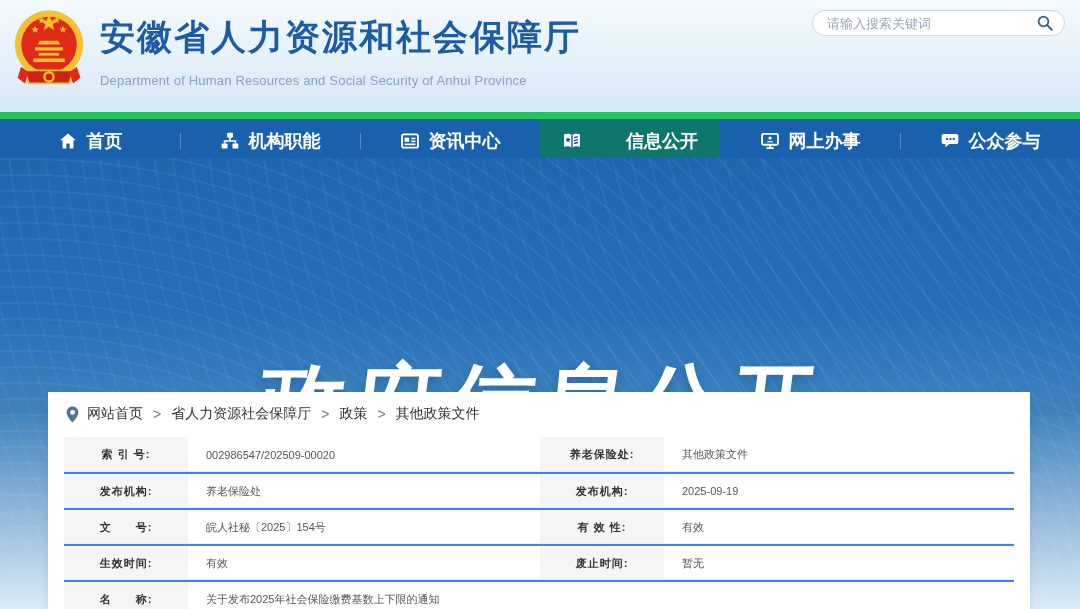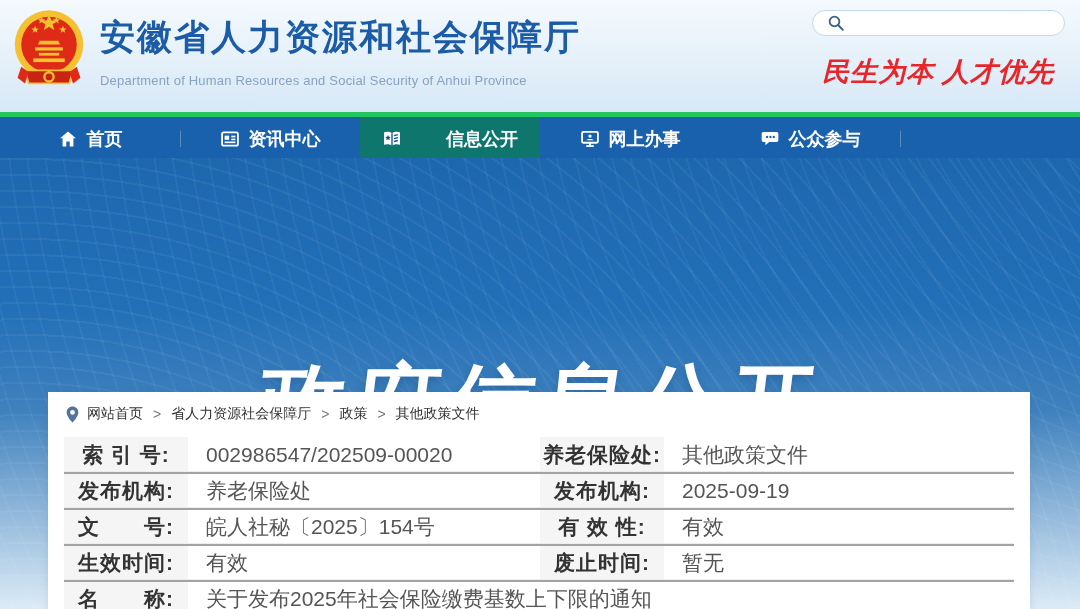--- a/index.html
+++ b/index.html
@@ -37,21 +37,21 @@
   .slogan {
     position:absolute; right:12px; top:54px; width:260px; text-align:center;
     font-family:"Liberation Serif","DejaVu Serif",serif;
     font-style:italic; font-weight:bold; font-size:27px; color:#e8262a;
     letter-spacing:1px; white-space:nowrap;
   }
 
   
   .nav {
     position:absolute; left:0; top:112px; width:1080px; height:46px;
-    background:#1a61ad; border-top:5px solid #22c55e;
+    background:#1a61ad; border-top:7px solid #22c55e;
     display:flex;
   }
   .nav-item {
     width:180px; height:43px; display:flex; align-items:center; justify-content:center;
     gap:9px; color:#fff; font-size:18px; font-weight:bold; cursor:pointer;
     position:relative;
   }
   .nav-item.active { background:#0f766e;gap:44px; }
   .nav-sep { position:absolute; top:14px; width:1px; height:16px; background:rgba(255,255,255,0.28); }
   .nav-icon { width:20px; height:20px; display:block; }
@@ -89,21 +89,21 @@
     padding:13px 18px 9px 18px; font-size:14px; color:#333;
   }
   .pin-icon { width:13px; height:17px; display:block; flex:none; }
   .crumb { cursor:pointer; }
   .crumb-sep { color:#777; margin:0 2px; }
 
   table.info {
     border-collapse:collapse; margin:5px 16px 0 16px; width:950px; table-layout:fixed;
   }
   table.info td {
-    height:36px; font-size:21px; border-bottom:2px solid #a3a3a3;
+    height:36px; font-size:11px; border-bottom:2px solid #3b82f6;
     box-shadow:inset 0 -1px 0 #ededed;
   }
   td.lbl {
     width:124px; background:#f5f5f5; color:#333; font-weight:bold;
     text-align:center; letter-spacing:1px;
   }
   td.val { color:#555; padding-left:18px; }
   td.v1 { width:352px; }
   td.l2 { width:124px; }
 </style>
@@ -134,40 +134,49 @@
       <path d="M70,66 l-8,6 4,12 8,-6 z" fill="#de2a17"></path>
     </svg>
   </a>
 
   <div class="site-titles">
     <div class="site-title">安徽省人力资源和社会保障厅</div>
     <div class="site-subtitle">Department of Human Resources and Social Security of Anhui Province</div>
   </div>
 
   <div class="search-wrap">
+    <input class="search-input" type="text" placeholder="请输入搜索关键词" style="">
     <button class="search-btn">
       <svg width="18" height="18" viewBox="0 0 24 24">
         <circle cx="10" cy="10" r="6.5" fill="none" stroke="#3c6288" stroke-width="2.4"></circle>
         <line x1="15" y1="15" x2="21" y2="21" stroke="#3c6288" stroke-width="2.6" stroke-linecap="round"></line>
       </svg>
     </button>
   </div>
 
-  <div class="slogan">民生为本  人才优先</div>
 </div>
 
 <div class="nav">
   <div class="nav-item">
     <svg class="nav-icon" viewBox="0 0 24 24">
       <path d="M12 3 2.5 11.2 H5.5 V21 H10 v-6 h4 v6 h4.5 v-9.8 H21.5 Z" fill="#fff"></path>
     </svg>
     <span>首页</span>
   </div>
   <div class="nav-sep" style="left:180px"></div>
 
+  <div class="nav-item">
+    <svg class="nav-icon" viewBox="0 0 24 24">
+      <rect x="8.5" y="2" width="7" height="6" rx="1" fill="#fff"></rect>
+      <rect x="2" y="15" width="7" height="6" rx="1" fill="#fff"></rect>
+      <rect x="15" y="15" width="7" height="6" rx="1" fill="#fff"></rect>
+      <path d="M12 8 v4 M5.5 15 v-3 h13 v3" fill="none" stroke="#fff" stroke-width="2"></path>
+    </svg>
+    <span>机构职能</span>
+  </div>
   <div class="nav-sep" style="left:360px"></div>
 
   <div class="nav-item">
     <svg class="nav-icon" viewBox="0 0 24 24">
       <rect x="2.5" y="4" width="19" height="16" rx="2" fill="none" stroke="#fff" stroke-width="2.2"></rect>
       <rect x="5.5" y="8" width="5.5" height="5" fill="#fff"></rect>
       <line x1="13.5" y1="9" x2="18.5" y2="9" stroke="#fff" stroke-width="2"></line>
       <line x1="13.5" y1="12.5" x2="18.5" y2="12.5" stroke="#fff" stroke-width="2"></line>
       <line x1="5.5" y1="16" x2="18.5" y2="16" stroke="#fff" stroke-width="2"></line>
     </svg>

